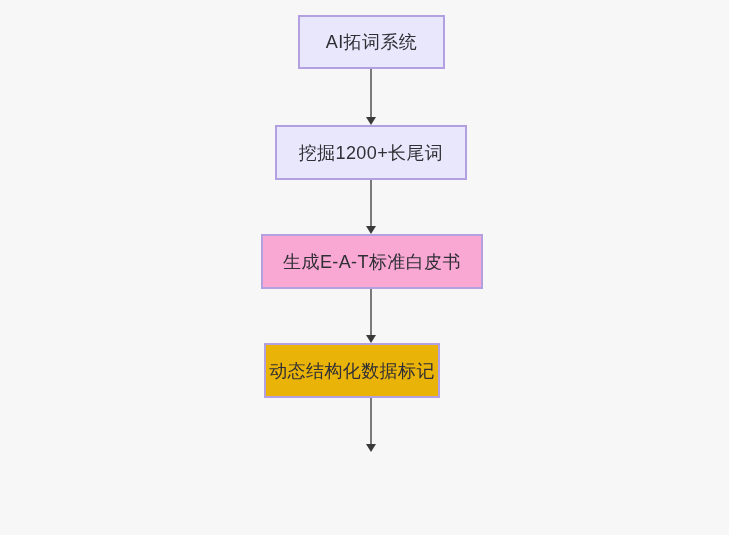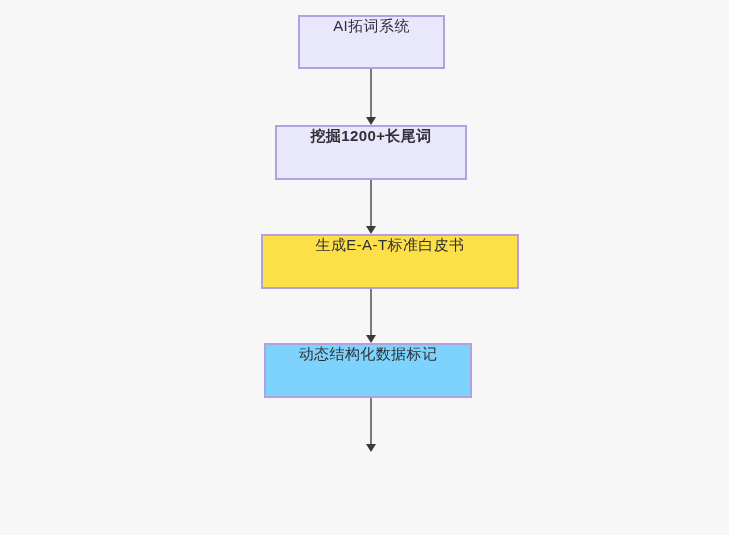--- a/index.html
+++ b/index.html
@@ -17,24 +17,24 @@
     position: relative;
     width: 729px;
     height: 535px;
   }
   .node {
     position: absolute;
     box-sizing: border-box;
     background: #e9e7fc;
     border: 2px solid #b3a0e0;
     display: flex;
-    align-items: flex-start;
+    align-items: center;
     justify-content: center;
     color: #2f2f35;
-    font-size: 15px;
+    font-size: 18px;
     letter-spacing: 0.4px;
     white-space: nowrap;
   }
   .connector {
     position: absolute;
     pointer-events: none;
   }
   .connector .stem {
     position: absolute;
     left: 50%;
@@ -70,22 +70,22 @@
       <div class="stem" style="height: 46px; background: rgb(122, 122, 122);"></div>
       <div class="head" style="top: 46px; border-top-color: rgb(58, 58, 58);"></div>
     </div>
     <div class="connector" style="left: 361px; top: 398px; width: 20px; height: 54px;">
       <div class="stem" style="height: 46px; background: rgb(122, 122, 122);"></div>
       <div class="head" style="top: 46px; border-top-color: rgb(58, 58, 58);"></div>
     </div>
     <div class="node" style="left: 298px; top: 15px; width: 147px; height: 54px; background: rgb(233, 231, 252); border-color: rgb(179, 160, 224); color: rgb(47, 47, 53);">
       <span>AI拓词系统</span>
     </div>
-    <div class="node" style="left: 275px; top: 125px; width: 192px; height: 55px; background: rgb(233, 231, 252); border-color: rgb(179, 160, 224); color: rgb(47, 47, 53); font-weight: bold;">
+    <div class="node" style="left: 275px; top: 125px; width: 192px; height: 55px; background: rgb(233, 231, 252); border-color: rgb(179, 160, 224); color: rgb(47, 47, 53);">
       <span>挖掘1200+长尾词</span>
     </div>
-    <div class="node" style="left: 261px; top: 234px; width: 258px; height: 55px; background: #fde047; border-color: rgb(179, 160, 224); color: rgb(47, 47, 53);">
+    <div class="node" style="left: 261px; top: 234px; width: 222px; height: 55px; background: #f9a8d4; border-color: rgb(179, 160, 224); color: rgb(47, 47, 53);">
       <span>生成E-A-T标准白皮书</span>
     </div>
-    <div class="node" style="left: 264px; top: 343px; width: 208px; height: 55px; background: #7dd3fc; border-color: rgb(179, 160, 224); color: rgb(47, 47, 53);">
+    <div class="node" style="left: 264px; top: 343px; width: 176px; height: 55px; background: #eab308; border-color: rgb(179, 160, 224); color: rgb(47, 47, 53);">
       <span>动态结构化数据标记</span>
     </div>
   </div>
 
 </body></html>

